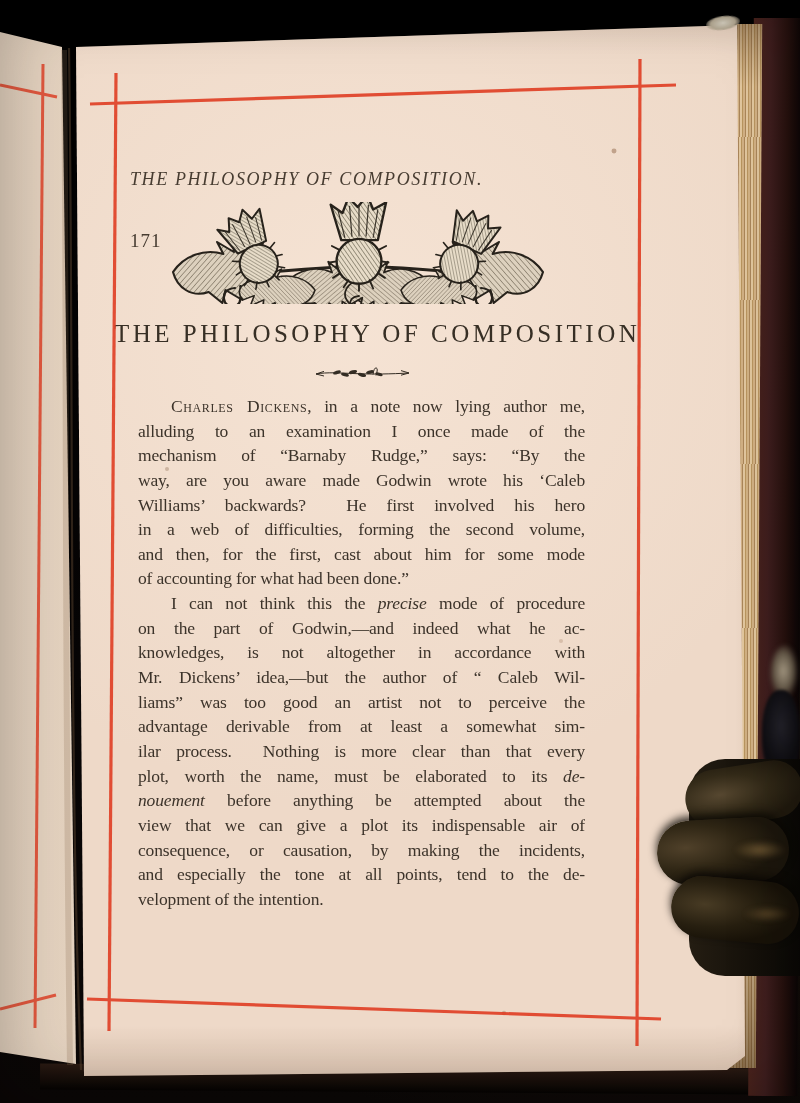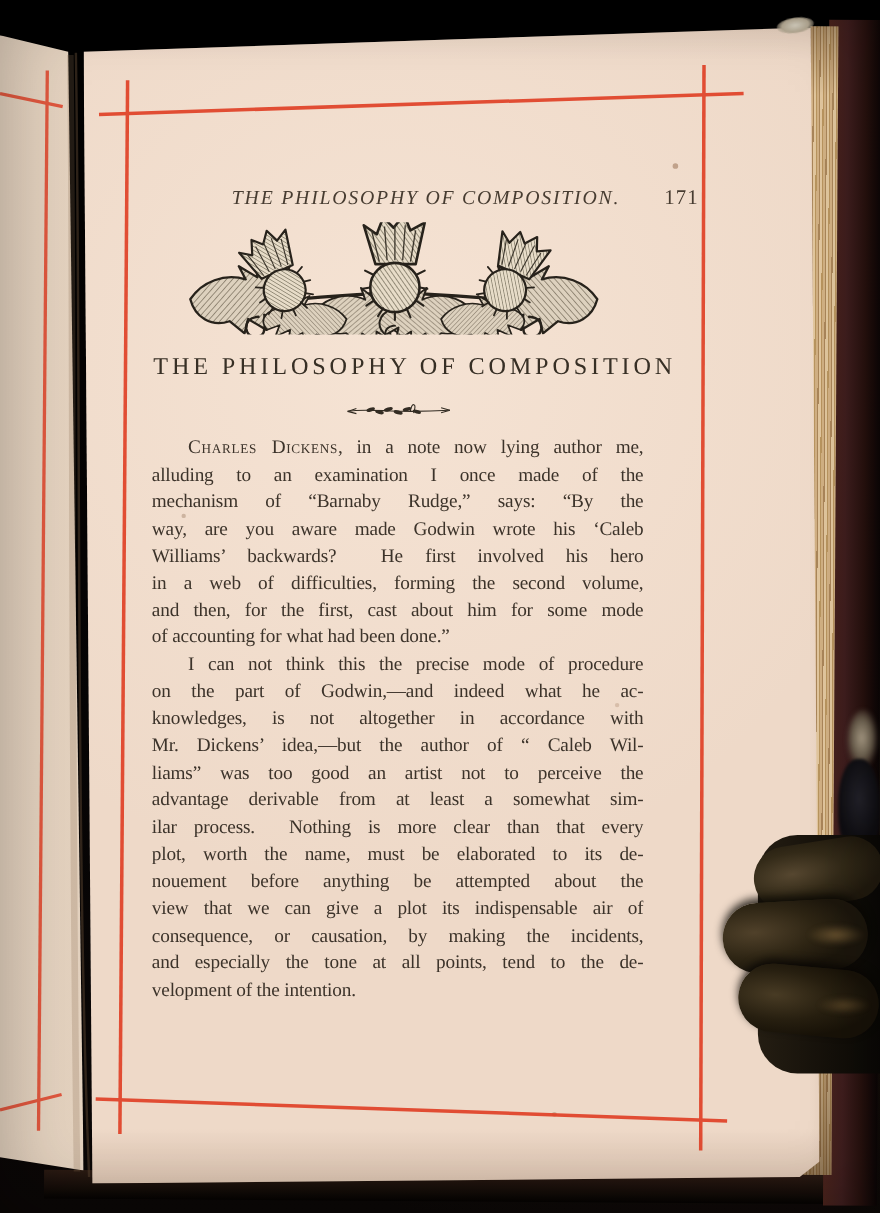--- a/index.html
+++ b/index.html
@@ -39,35 +39,35 @@
                166px 468px 0 1px rgba(120,82,52,.3),560px 640px 0 1px rgba(130,88,56,.22);}
   .corner-speck{position:absolute;left:706px;top:16px;width:34px;height:14px;z-index:5;
     background:radial-gradient(60% 70% at 50% 50%,#d8d2c2 0%,#b7ab95 60%,transparent 100%);
     border-radius:50%;transform:rotate(-8deg);filter:blur(.7px);}
 
   
   .line-overlay{position:absolute;inset:0;z-index:5;pointer-events:none;}
 
   
   .running-header{position:absolute;left:114px;top:169px;width:618px;display:flex;
-    justify-content:center;align-items:baseline;gap:24px;color:#473c31;}
+    justify-content:center;align-items:baseline;gap:40px;color:#473c31;flex-direction:column;}
   .running-title{font-style:italic;font-size:18px;letter-spacing:1.6px;white-space:nowrap;}
   .page-number{font-style:normal;font-size:19px;letter-spacing:1px;margin-left:16px;}
   .ornament-box{position:absolute;left:163px;top:202px;width:390px;height:102px;}
   .main-title{position:absolute;left:114px;top:320px;width:526px;text-align:center;
-    font-size:22px;font-weight:500;letter-spacing:3.5px;color:#372f25;white-space:nowrap;}
+    font-size:25px;font-weight:500;letter-spacing:3.5px;color:#372f25;white-space:nowrap;}
   .divider-box{position:absolute;left:315px;top:366px;width:95px;height:14px;}
 
   .body-text{position:absolute;left:138px;top:394px;width:447px;
     font-size:17.5px;line-height:24.65px;letter-spacing:-.15px;color:#3c332a;}
   .bodyline{text-align:justify;text-align-last:justify;height:24.65px;overflow:hidden;}
   .bodyline.indent{text-indent:33px;}
   .bodyline.lastline{text-align-last:left;}
   .seg-sc{font-variant:small-caps;letter-spacing:.6px;}
-  .seg-i{margin-top:28px;}
+  .seg-i{font-style:italic;margin-top:28px;}
 
   
   .bg-object-light{position:absolute;left:770px;top:645px;width:30px;height:58px;z-index:6;
     background:radial-gradient(50% 50% at 45% 45%,#b0a28b 0%,#6e6250 60%,transparent 100%);
     border-radius:50%;filter:blur(2px);}
   .bg-object-dark{position:absolute;left:762px;top:690px;width:38px;height:90px;z-index:6;
     background:radial-gradient(60% 55% at 50% 40%,#23222a 0%,#0e0d11 80%);
     border-radius:45%;filter:blur(1.5px);}
   .fingers{position:absolute;left:655px;top:763px;width:145px;height:205px;z-index:7;filter:blur(.5px);}
   .finger-backing{position:absolute;left:34px;top:-4px;right:0;bottom:-8px;

